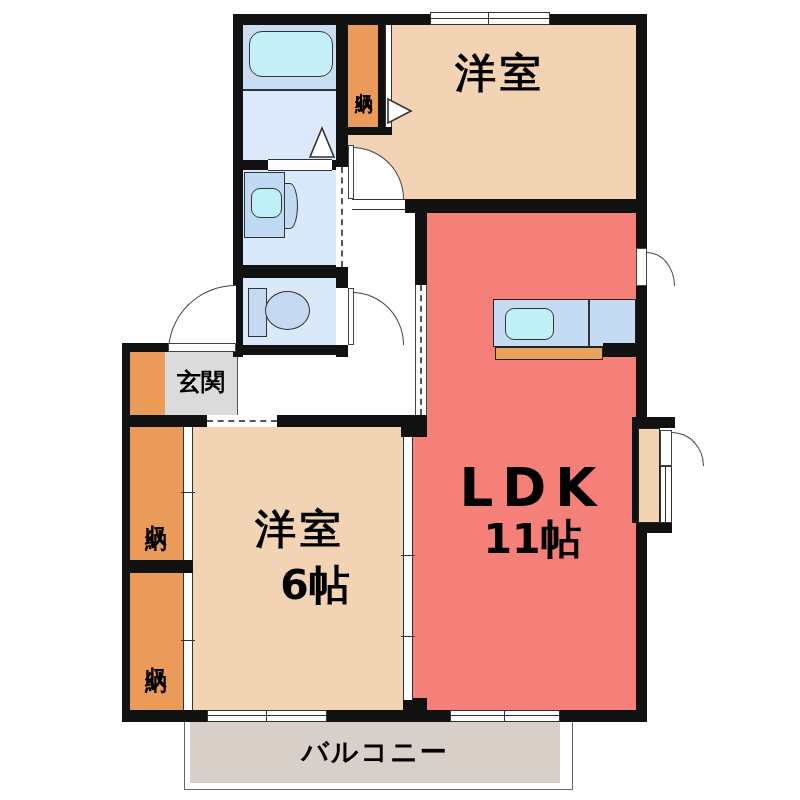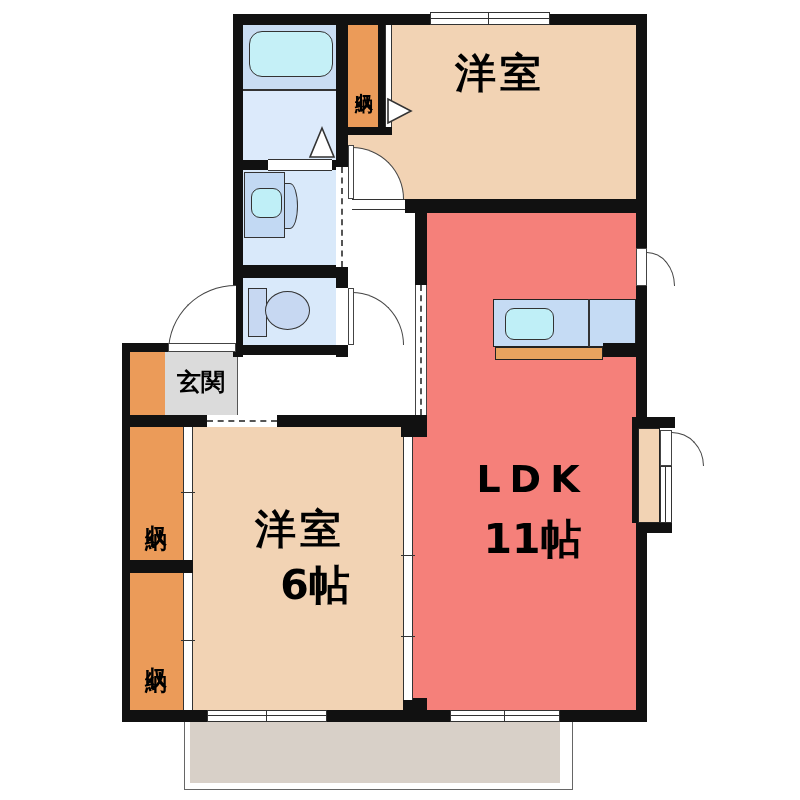--- a/index.html
+++ b/index.html
@@ -154,26 +154,27 @@
   <div class="win" style="left:268px;top:159px;width:64px;height:12px;border-left:none;border-right:none;"></div>
   <svg style="left:302px;top:124px;" width="36" height="36">
     <polygon points="8,33 32,33 20,4" fill="#fff" stroke="#333" stroke-width="1.6"></polygon>
   </svg>
   <svg style="left:386px;top:97px;" width="27" height="28">
     <polygon points="2,2 2,26 25,14" fill="#fff" stroke="#333" stroke-width="1.6"></polygon>
   </svg>
 
   <div class="lbl" style="left:410px;top:52px;width:180px;height:52px;font-size:41px;letter-spacing:4px;">洋室</div>
 
-  <div class="lbl" style="left:440px;top:460px;width:185px;height:52px;font-size:38px;letter-spacing:9px;">LDK</div>
+  <div class="lbl" style="left:440px;top:460px;width:185px;height:52px;font-size:53px;letter-spacing:9px;">LDK</div>
   <div class="lbl" style="left:440px;top:518px;width:185px;height:52px;font-size:41px;">11帖</div>
 
   <div class="lbl" style="left:205px;top:508px;width:190px;height:56px;font-size:41px;letter-spacing:4px;">洋室</div>
   <div class="lbl" style="left:220px;top:564px;width:190px;height:56px;font-size:41px;">6帖</div>
 
   <div class="lbl" style="left:163px;top:370px;width:76px;height:28px;font-size:24px;">玄関</div>
 
+  <div class="lbl" style="left:230px;top:738px;width:290px;height:30px;font-size:27px;letter-spacing:2px;">バルコニー</div>
 
   <div class="vlbl" style="left:351px;top:42px;width:25px;height:80px;font-size:18px;">収納</div>
   <div class="vlbl" style="left:143px;top:466px;width:28px;height:90px;font-size:22px;">収納</div>
   <div class="vlbl" style="left:143px;top:608px;width:28px;height:90px;font-size:22px;">収納</div>
 
 </div>
 
 </body></html>

